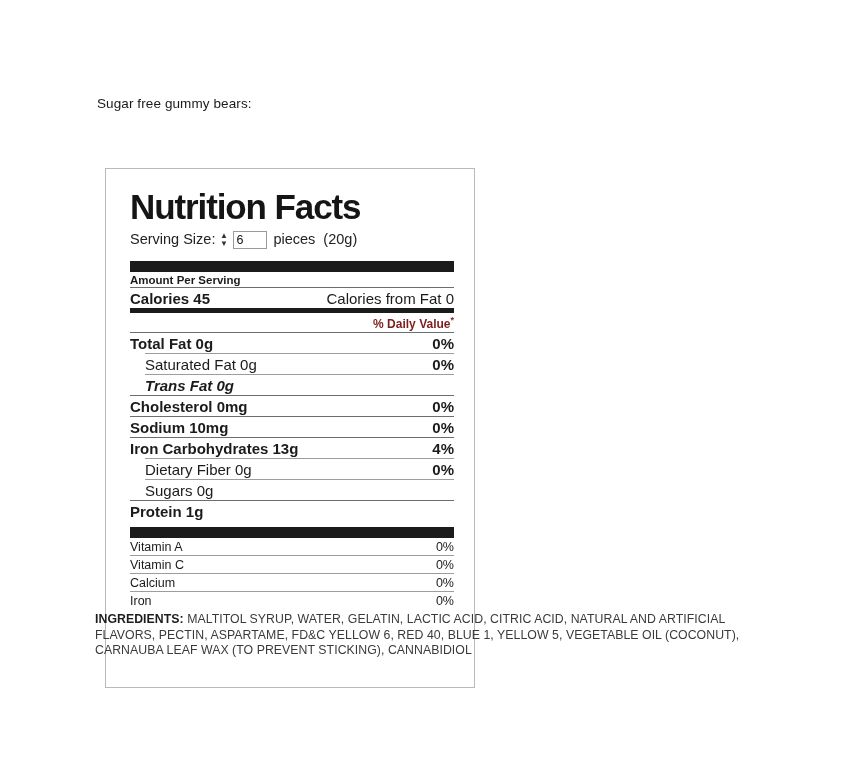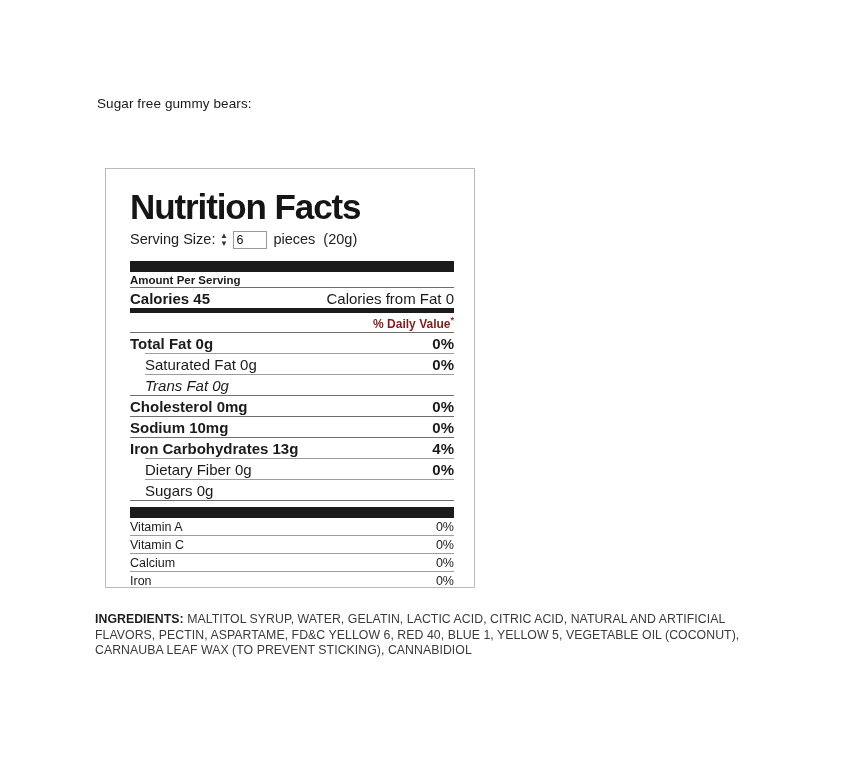--- a/index.html
+++ b/index.html
@@ -31,21 +31,21 @@
     color: #1a1a1a;
     letter-spacing: 0.1px;
   }
 
   
   .nf-panel {
     position: absolute;
     left: 101px;
     top: 168px;
     width: 370px;
-    height: 420px;
+    height: 520px;
     border: 1px solid #b9b9b9;
     background: #fff;
     box-sizing: border-box;
   }
 
   .nf-inner {
     position: absolute;
     left: 24px;
     top: 18px;
     width: 324px;
@@ -125,21 +125,21 @@
     display: flex;
     justify-content: space-between;
     align-items: baseline;
     font-size: 15px;
     color: #1b1b1b;
     padding: 2px 0 1px 0;
   }
   .line .left { white-space: nowrap; }
   .line .right { white-space: nowrap; }
   .bold { font-weight: bold; }
-  .italic { font-style: italic; }
+  .italic { font-style: italic; font-weight: bold; }
   .indent { padding-left: 15px; }
 
   .amount-per {
     font-size: 11.5px;
     font-weight: bold;
     padding: 2px 0 1px 0;
     color: #1b1b1b;
   }
 
   .dv-row {
@@ -259,20 +259,24 @@
         <span class="right bold">0%</span>
       </div>
       <div class="rule-light rule-inset"></div>
 
       <div class="line">
         <span class="left indent">Sugars 0g</span>
         <span class="right"></span>
       </div>
       <div class="rule"></div>
 
+      <div class="line">
+        <span class="left bold">Protein 1g</span>
+        <span class="right"></span>
+      </div>
 
       <div class="bar-thick" style="margin-top:6px"></div>
 
       <div class="vit-line">
         <span>Vitamin A</span>
         <span>0%</span>
       </div>
       <div class="rule-light"></div>
 
       <div class="vit-line">

